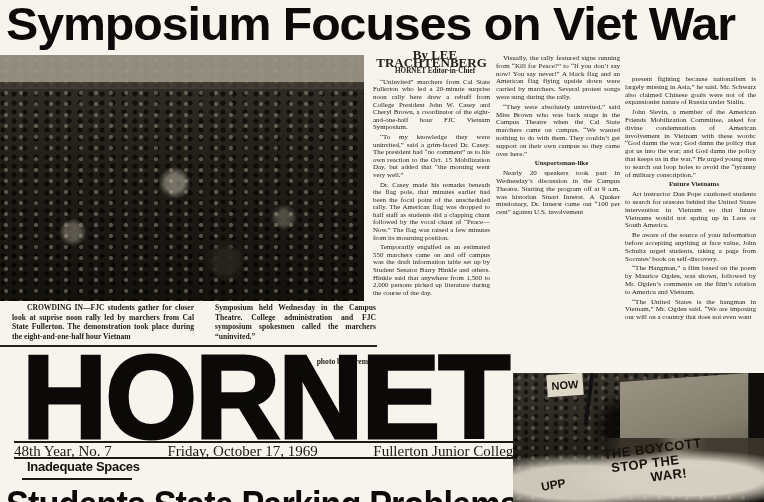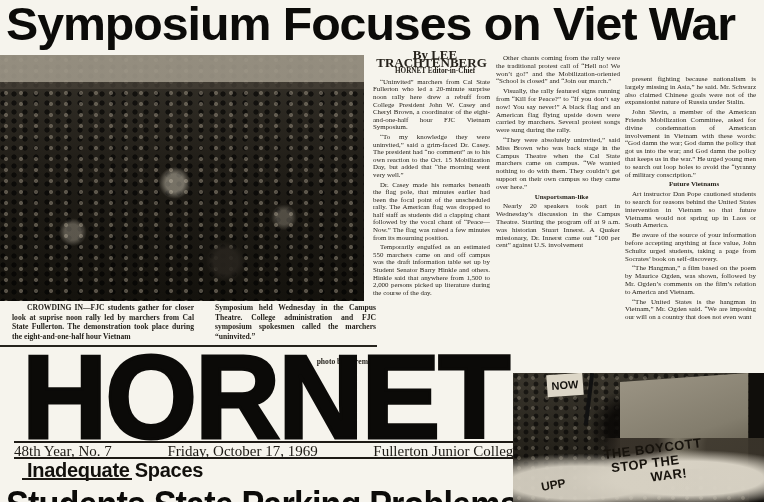--- a/index.html
+++ b/index.html
@@ -67,21 +67,21 @@
   .rule-date-top{left:14px;top:441px;width:506px;}
   .rule-date-bot{left:14px;top:457px;width:506px;}
   .dateline{
     position:absolute;left:14px;top:443px;width:506px;display:flex;
     justify-content:space-between;font-size:15px;color:#1d1a15;
   }
   
   .kicker{
     position:absolute;left:27px;top:459px;
     font-family:"Liberation Sans", sans-serif;font-weight:bold;
-    font-size:20px;letter-spacing:-.3px;color:#12100c;
+    font-size:13px;letter-spacing:-.3px;color:#12100c;
   }
   .kicker-rule{position:absolute;left:22px;top:478px;width:110px;height:2px;background:#1d1a15;}
   .headline2{
     position:absolute;left:6px;top:484px;white-space:nowrap;
     font-family:"Liberation Sans", sans-serif;font-weight:bold;
     font-size:38px;letter-spacing:-1px;color:#0c0b09;
     transform:scaleX(0.9);transform-origin:left top;
   }
   
   .photo2{
@@ -146,21 +146,20 @@
   <div class="col col-a">
     <p class="byline">By LEE TRACHTENBERG</p>
     <p class="byline2">HORNET Editor-in-Chief</p>
     <p>“Uninvited” marchers from Cal State Fullerton who led a 20-minute surprise noon rally here drew a rebuff from College President John W. Casey and Cheryl Brown, a coordinator of the eight-and-one-half hour FJC Vietnam Symposium.</p>
     <p>“To my knowledge they were uninvited,” said a grim-faced Dr. Casey. The president had “no comment” as to his own reaction to the Oct. 15 Mobilization Day, but added that “the morning went very well.”</p>
     <p>Dr. Casey made his remarks beneath the flag pole, that minutes earlier had been the focal point of the unscheduled rally. The American flag was dropped to half staff as students did a clapping chant followed by the vocal chant of “Peace—Now.” The flag was raised a few minutes from its mourning position.</p>
     <p>Temporarily engulfed as an estimated 550 marchers came on and off campus was the draft information table set up by Student Senator Barry Hinkle and others. Hinkle said that anywhere from 1,500 to 2,000 persons picked up literature during the course of the day.</p>
   </div>
 
   <div class="col col-b">
-    <p>Other chants coming from the rally were the traditional protest call of “Hell no! We won’t go!” and the Mobilization-oriented “School is closed” and “Join our march.”</p>
     <p>Visually, the rally featured signs running from “Kill for Peace?” to “If you don’t say now! You say never!” A black flag and an American flag flying upside down were carried by marchers. Several protest songs were sung during the rally.</p>
     <p>“They were absolutely uninvited,” said Miss Brown who was back stage in the Campus Theatre when the Cal State marchers came on campus. “We wanted nothing to do with them. They couldn’t get support on their own campus so they came over here.”</p>
     <p class="subhead">Unsportsman-like</p>
     <p>Nearly 20 speakers took part in Wednesday’s discussion in the Campus Theatre. Starting the program off at 9 a.m. was historian Stuart Innerst. A Quaker missionary, Dr. Innerst came out “100 per cent” against U.S. involvement</p>
   </div>
 
   <div class="col col-c">
     <p>present fighting because nationalism is largely missing in Asia,” he said. Mr. Schwarz also claimed Chinese goals were not of the expansionist nature of Russia under Stalin.</p>
     <p>John Slevin, a member of the American Friends Mobilization Committee, asked for divine condemnation of American involvement in Vietnam with these words: “God damn the war; God damn the policy that got us into the war; and God damn the policy that keeps us in the war.” He urged young men to search out loop holes to avoid the “tyranny of military conscription.”</p>
     <p class="subhead">Future Vietnams</p>

